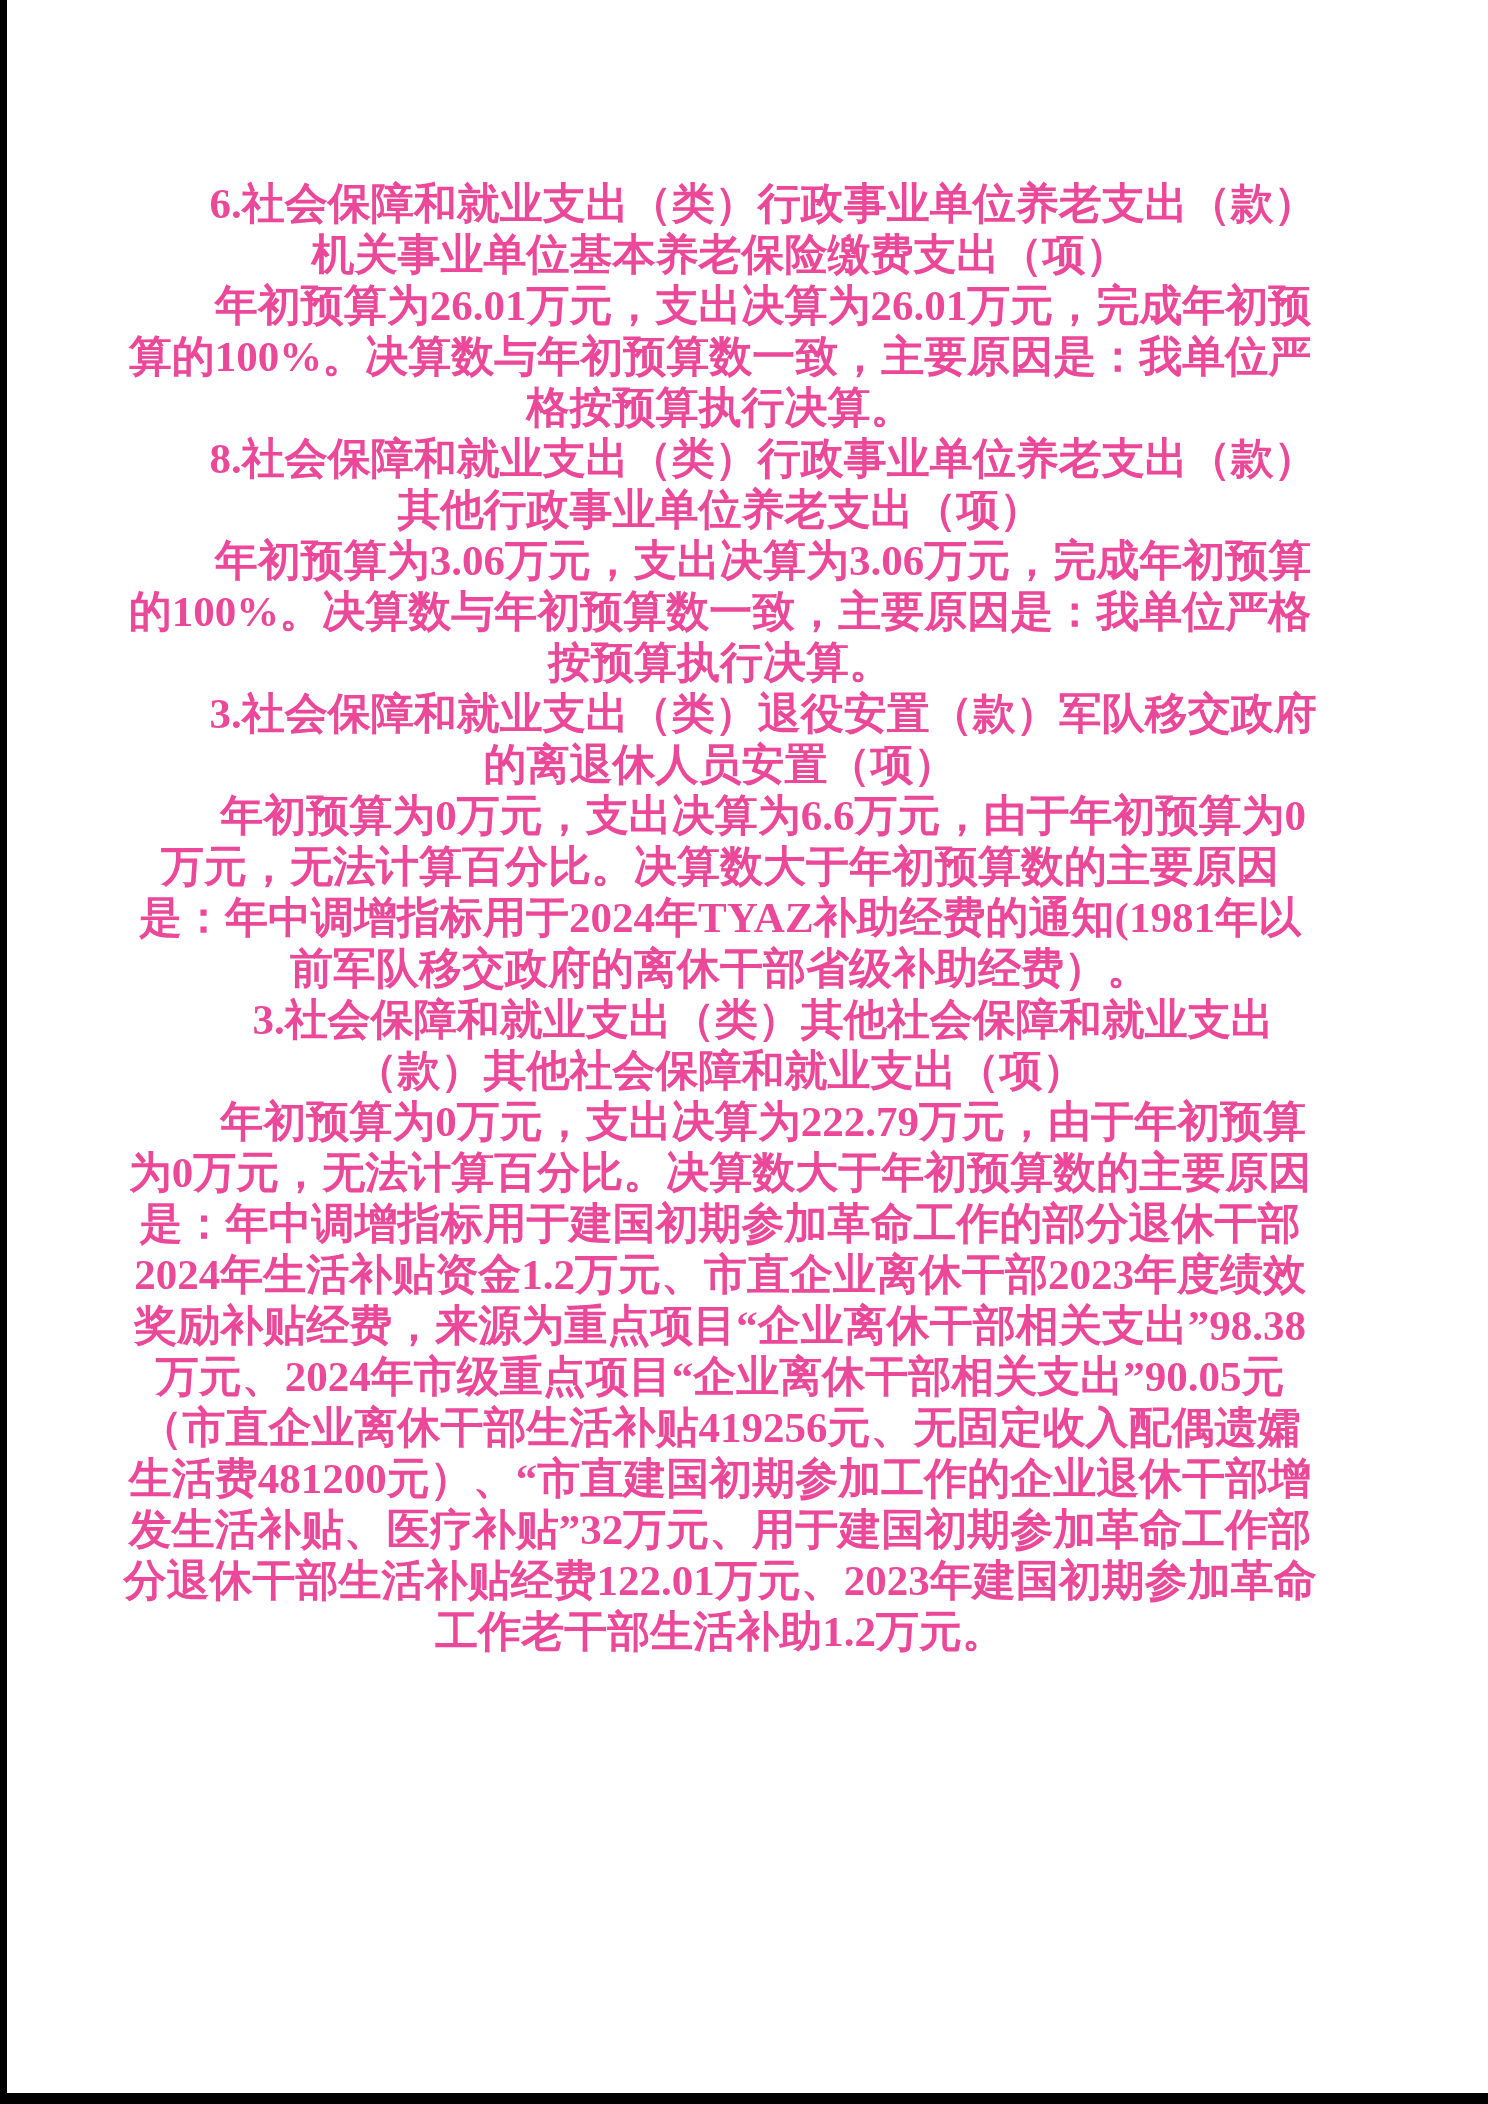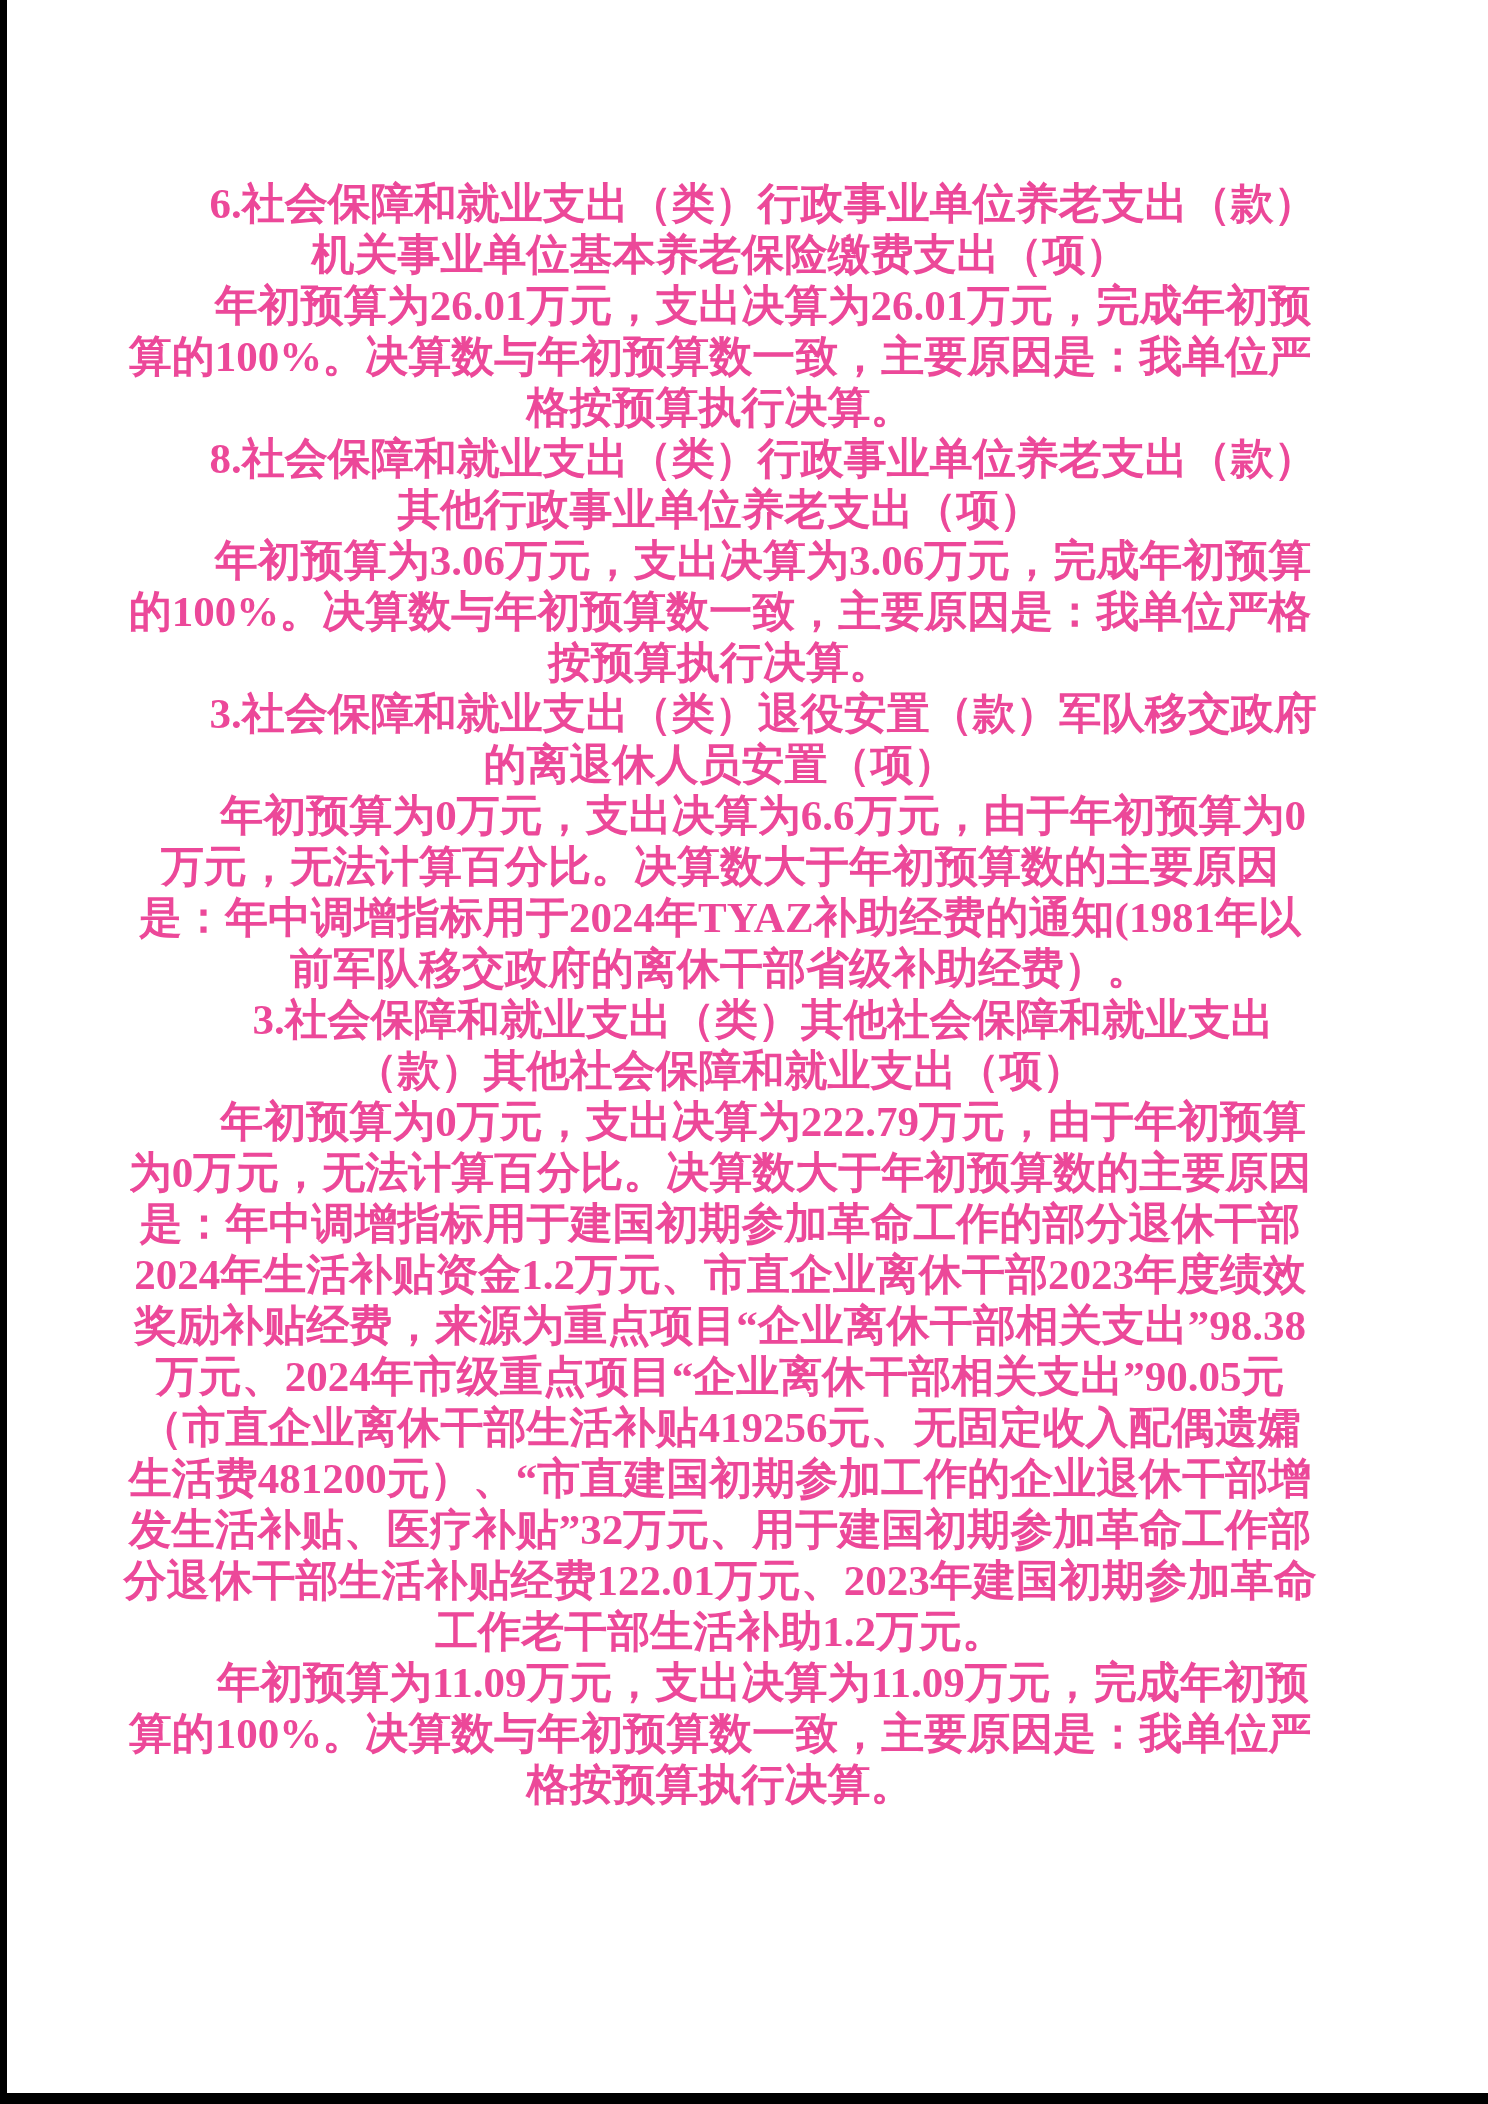--- a/index.html
+++ b/index.html
@@ -78,20 +78,19 @@
 
     <p class="section-heading">8.社会保障和就业支出（类）行政事业单位养老支出（款）其他行政事业单位养老支出（项）</p>
     <p class="section-body">年初预算为3.06万元，支出决算为3.06万元，完成年初预算的100%。决算数与年初预算数一致，主要原因是：我单位严格按预算执行决算。</p>
 
     <p class="section-heading">3.社会保障和就业支出（类）退役安置（款）军队移交政府的离退休人员安置（项）</p>
     <p class="section-body">年初预算为0万元，支出决算为6.6万元，由于年初预算为0万元，无法计算百分比。决算数大于年初预算数的主要原因是：年中调增指标用于2024年TYAZ补助经费的通知(1981年以前军队移交政府的离休干部省级补助经费）。</p>
 
     <p class="section-heading">3.社会保障和就业支出（类）其他社会保障和就业支出（款）其他社会保障和就业支出（项）</p>
     <p class="section-body">年初预算为0万元，支出决算为222.79万元，由于年初预算为0万元，无法计算百分比。决算数大于年初预算数的主要原因是：年中调增指标用于建国初期参加革命工作的部分退休干部2024年生活补贴资金1.2万元、市直企业离休干部2023年度绩效奖励补贴经费，来源为重点项目“企业离休干部相关支出”98.38万元、2024年市级重点项目“企业离休干部相关支出”90.05元（市直企业离休干部生活补贴419256元、无固定收入配偶遗孀生活费481200元）、“市直建国初期参加工作的企业退休干部增发生活补贴、医疗补贴”32万元、用于建国初期参加革命工作部分退休干部生活补贴经费122.01万元、2023年建国初期参加革命工作老干部生活补助1.2万元。</p>
 
-    <p class="section-body">年初预算为11.09万元，支出决算为11.09万元，完成年初预算的100%。决算数与年初预算数一致，主要原因是：我单位严格按预算执行决算。</p>
 
   </div>
 
   <div class="edge-left"></div>
   <div class="edge-bottom"></div>
 
 </div>
 
 </body></html>

